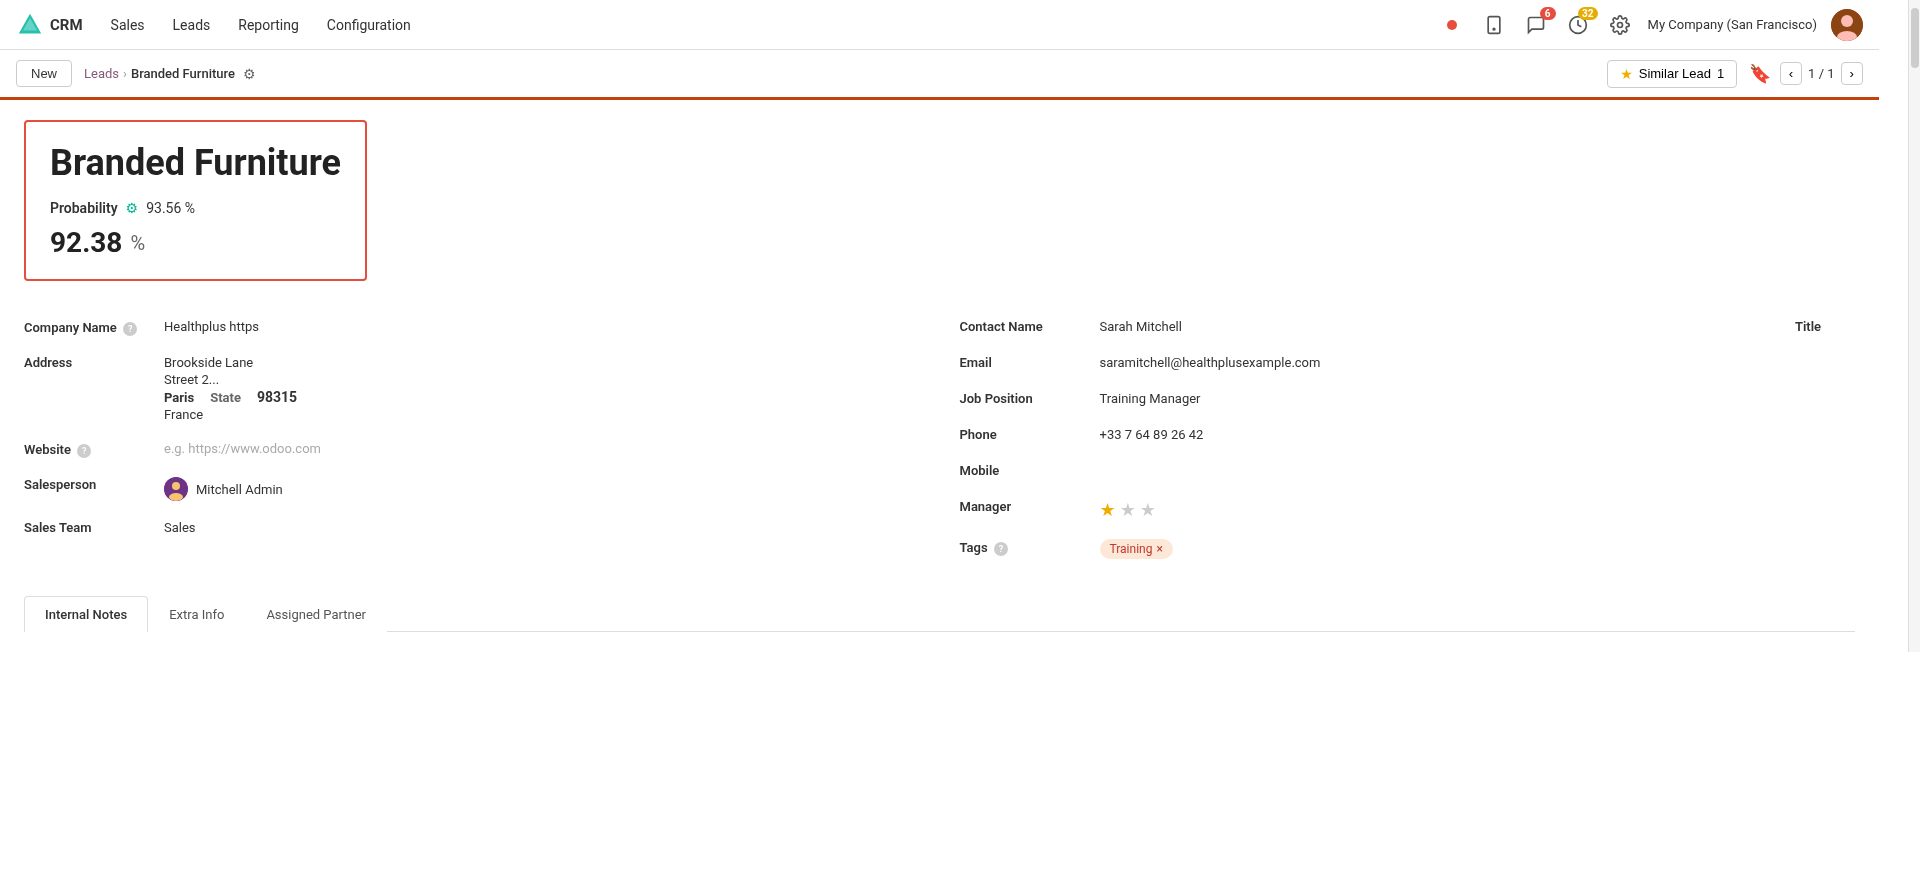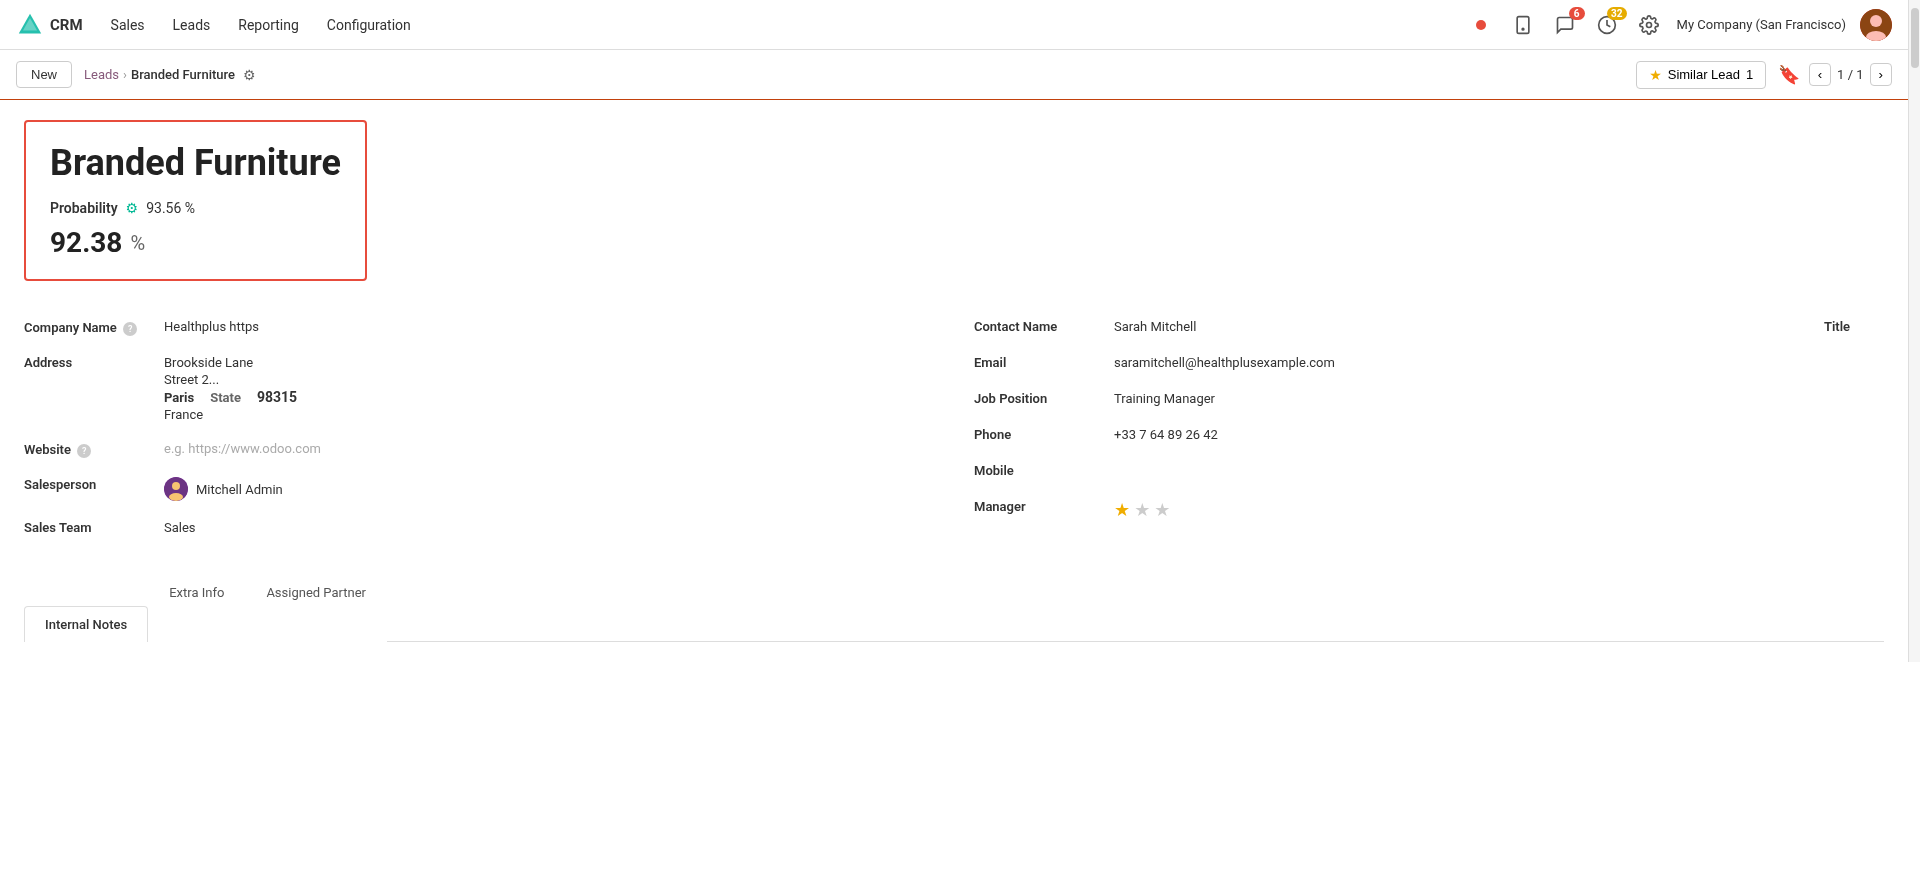--- a/index.html
+++ b/index.html
@@ -41,21 +41,21 @@
     .company-name { font-size: 13px; color: #333; }
     .avatar {
       width: 32px; height: 32px; border-radius: 50%; background: #c0392b;
       display: flex; align-items: center; justify-content: center;
       color: #fff; font-size: 14px; font-weight: 700; overflow: hidden; cursor: pointer;
     }
 
     
     .breadcrumb-bar {
       display: flex; align-items: center; height: 50px;
-      padding: 0 16px; background: #fff; border-bottom: 1px solid #c2410c;
+      padding: 0 16px; background: #fff; border-bottom: 3px solid #c2410c;
       gap: 12px;
     }
     .new-btn {
       background: #fff; border: 1px solid #ccc; border-radius: 4px;
       padding: 5px 14px; font-size: 13px; cursor: pointer; color: #333;
     }
     .breadcrumb-links {
       display: flex; align-items: center; gap: 4px; font-size: 13px;
     }
     .breadcrumb-link { color: #875a7b; cursor: pointer; }
@@ -168,25 +168,25 @@
       display: flex; border-bottom: 1px solid #ddd; margin-top: 28px;
       gap: 0;
     }
     .tab {
       padding: 10px 20px; font-size: 13px; cursor: pointer; color: #555;
       border: 1px solid transparent; border-bottom: none; margin-bottom: -1px;
       border-radius: 4px 4px 0 0; background: #fff;
     }
     .tab.active {
       border-color: #ddd; border-bottom-color: #fff;
-      color: #333; font-weight: 500; margin-top: 32px;
-    }
-
-    
-    .page-wrapper { display: flex; }
+      color: #333; font-weight: 500;
+    }
+
+    
+    .page-wrapper { display: flex; gap: 29px; }
     .page-main { flex: 1; overflow: hidden; }
     .scrollbar {
       width: 12px; background: #f5f5f5; border-left: 1px solid #ddd;
       display: flex; flex-direction: column;
     }
     .scrollbar-thumb {
       width: 8px; height: 60px; background: #ccc; border-radius: 4px;
       margin: 2px auto; margin-top: 8px;
     }
 
@@ -384,20 +384,32 @@
             <div class="form-label">Manager</div>
             <div class="form-value">
               <div class="priority-stars">
                 <span class="star-filled">★</span>
                 <span class="star-empty">★</span>
                 <span class="star-empty">★</span>
               </div>
             </div>
           </div>
 
+          <div class="form-row">
+            <div class="form-label">
+              <span>Tags</span>
+              <span class="help-icon">?</span>
+            </div>
+            <div class="form-value">
+              <span class="tag">
+                <span>Training</span>
+                <span class="tag-x">×</span>
+              </span>
+            </div>
+          </div>
         </div>
       </div>
 
       
       <div class="tabs-bar">
         <div class="tab active">
           <span>Internal Notes</span>
         </div>
         <div class="tab">
           <span>Extra Info</span>

